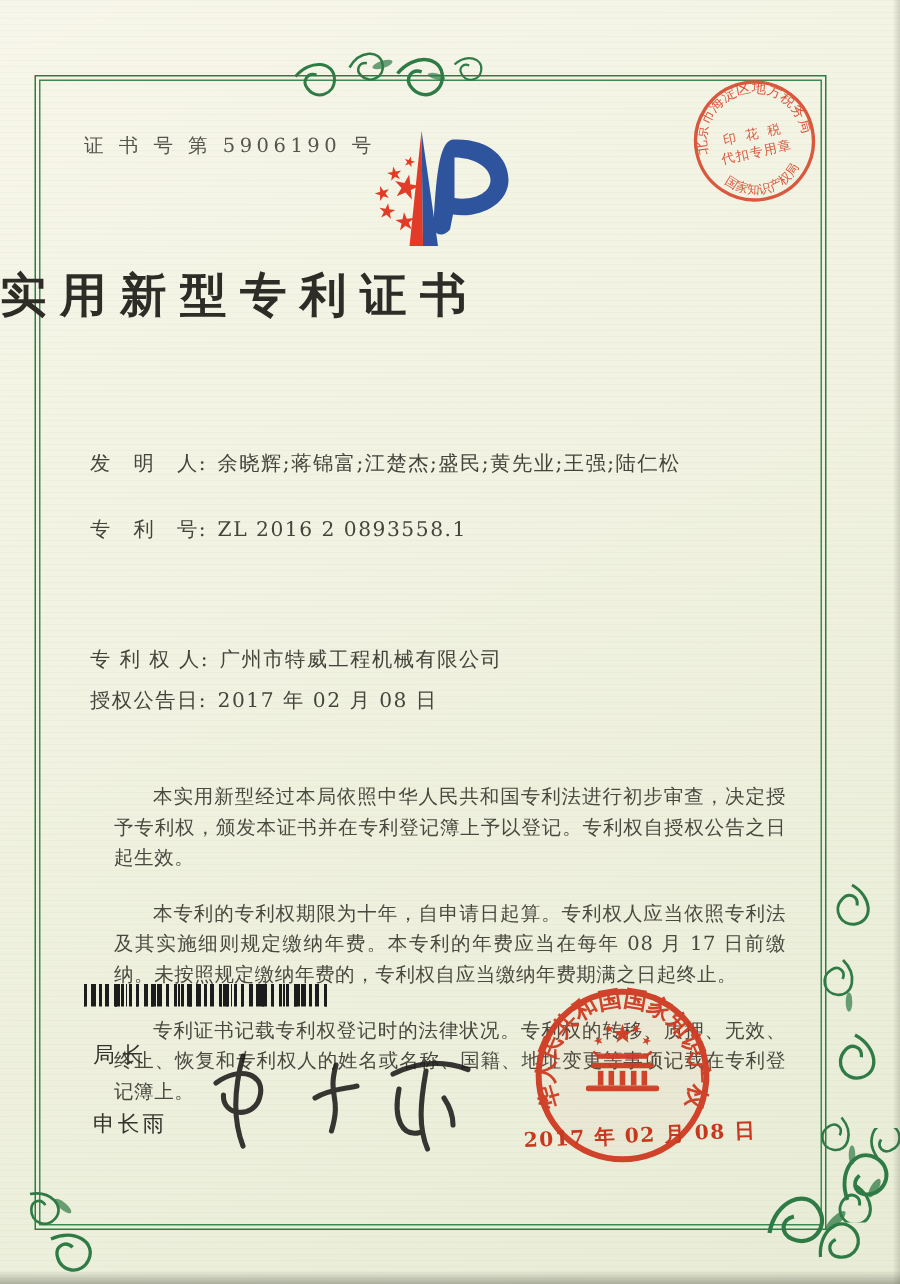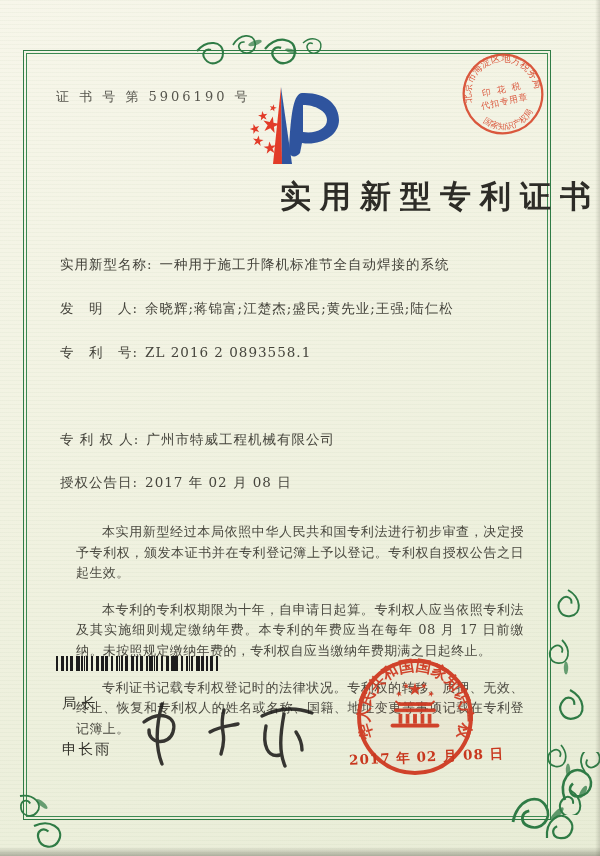--- a/index.html
+++ b/index.html
@@ -13,25 +13,25 @@
   }
   .scan-edge-bottom{position:absolute;left:0;right:0;bottom:0;height:9px;
     background:linear-gradient(to bottom,rgba(0,0,0,0),rgba(70,70,58,.38));}
   .scan-edge-right{position:absolute;top:0;bottom:0;right:0;width:5px;
     background:linear-gradient(to right,rgba(0,0,0,0),rgba(90,90,75,.22));}
   .frame{position:absolute;left:23px;top:50px;width:526px;height:768px;
     border:1.5px solid #2f7b45;}
   .frame::after{content:'';position:absolute;inset:2px;border:1px solid #3c8a52;}
   .cert-no{position:absolute;left:56px;top:88px;font-size:13px;letter-spacing:3px;color:#56554d;}
   .logo{position:absolute;left:232px;top:84px;width:130px;height:85px;}
-  .title{position:absolute;left:0;right:0;top:176px;text-align:right;
+  .title{position:absolute;left:0;right:0;top:176px;text-align:left;
     font-size:31px;font-weight:bold;letter-spacing:9px;color:#2d2c27;}
   .field{position:absolute;left:60px;right:40px;font-size:13.5px;letter-spacing:1px;color:#45443c;white-space:nowrap;}
   .field .val{margin-left:7px;}
-  .f0{top:256px}.f1{top:300px}.f2{top:344px}.f3{top:388px}.f4{top:431px}.f5{top:474px}
+  .f0{top:256px}.f1{top:300px}.f2{top:344px}.f3{top:388px}.f4{top:431px}.f5{top:458px}
   .body-text{position:absolute;left:60px;top:506px;width:480px;}
   .body-text p{margin:16px;text-indent:2em;font-size:13px;line-height:20.6px;
     letter-spacing:0.4px;color:#4a4940;text-align:justify;}
   .barcode{position:absolute;left:56px;top:656px;width:162px;height:15px;
     background-image:
       repeating-linear-gradient(90deg,#1c1c1c 0 2px,rgba(0,0,0,0) 2px 5px),
       repeating-linear-gradient(90deg,#1c1c1c 0 1px,rgba(0,0,0,0) 1px 7px),
       repeating-linear-gradient(90deg,rgba(0,0,0,0) 0 21px,#1c1c1c 21px 24px);}
   .director-title{position:absolute;left:62px;top:694px;font-size:14.5px;letter-spacing:5px;color:#34332c;text-align:center;}
   .director-name{position:absolute;left:62px;top:740px;font-size:14.5px;letter-spacing:2px;color:#34332c;}
@@ -125,23 +125,20 @@
       <use href="#star5" transform="translate(31,32) scale(0.5) rotate(-10)"></use>
       <use href="#star5" transform="translate(39,41) scale(0.88) rotate(12)"></use>
       <use href="#star5" transform="translate(23,45) scale(0.52) rotate(-18)"></use>
       <use href="#star5" transform="translate(26,57) scale(0.56) rotate(8)"></use>
       <use href="#star5" transform="translate(38,64) scale(0.66) rotate(-6)"></use>
     </g>
   </svg>
 
   <div class="title">实用新型专利证书</div>
 
-  <div class="field f0">
-    <span>实用新型名称:</span><span class="val">一种用于施工升降机标准节全自动焊接的系统</span>
-  </div>
   <div class="field f1">
     <span>发　明　人:</span><span class="val">余晓辉;蒋锦富;江楚杰;盛民;黄先业;王强;陆仁松</span>
   </div>
   <div class="field f2">
     <span>专　利　号:</span><span class="val">ZL 2016 2 0893558.1</span>
   </div>
   <div class="field f4">
     <span>专 利 权 人:</span><span class="val">广州市特威工程机械有限公司</span>
   </div>
   <div class="field f5">

